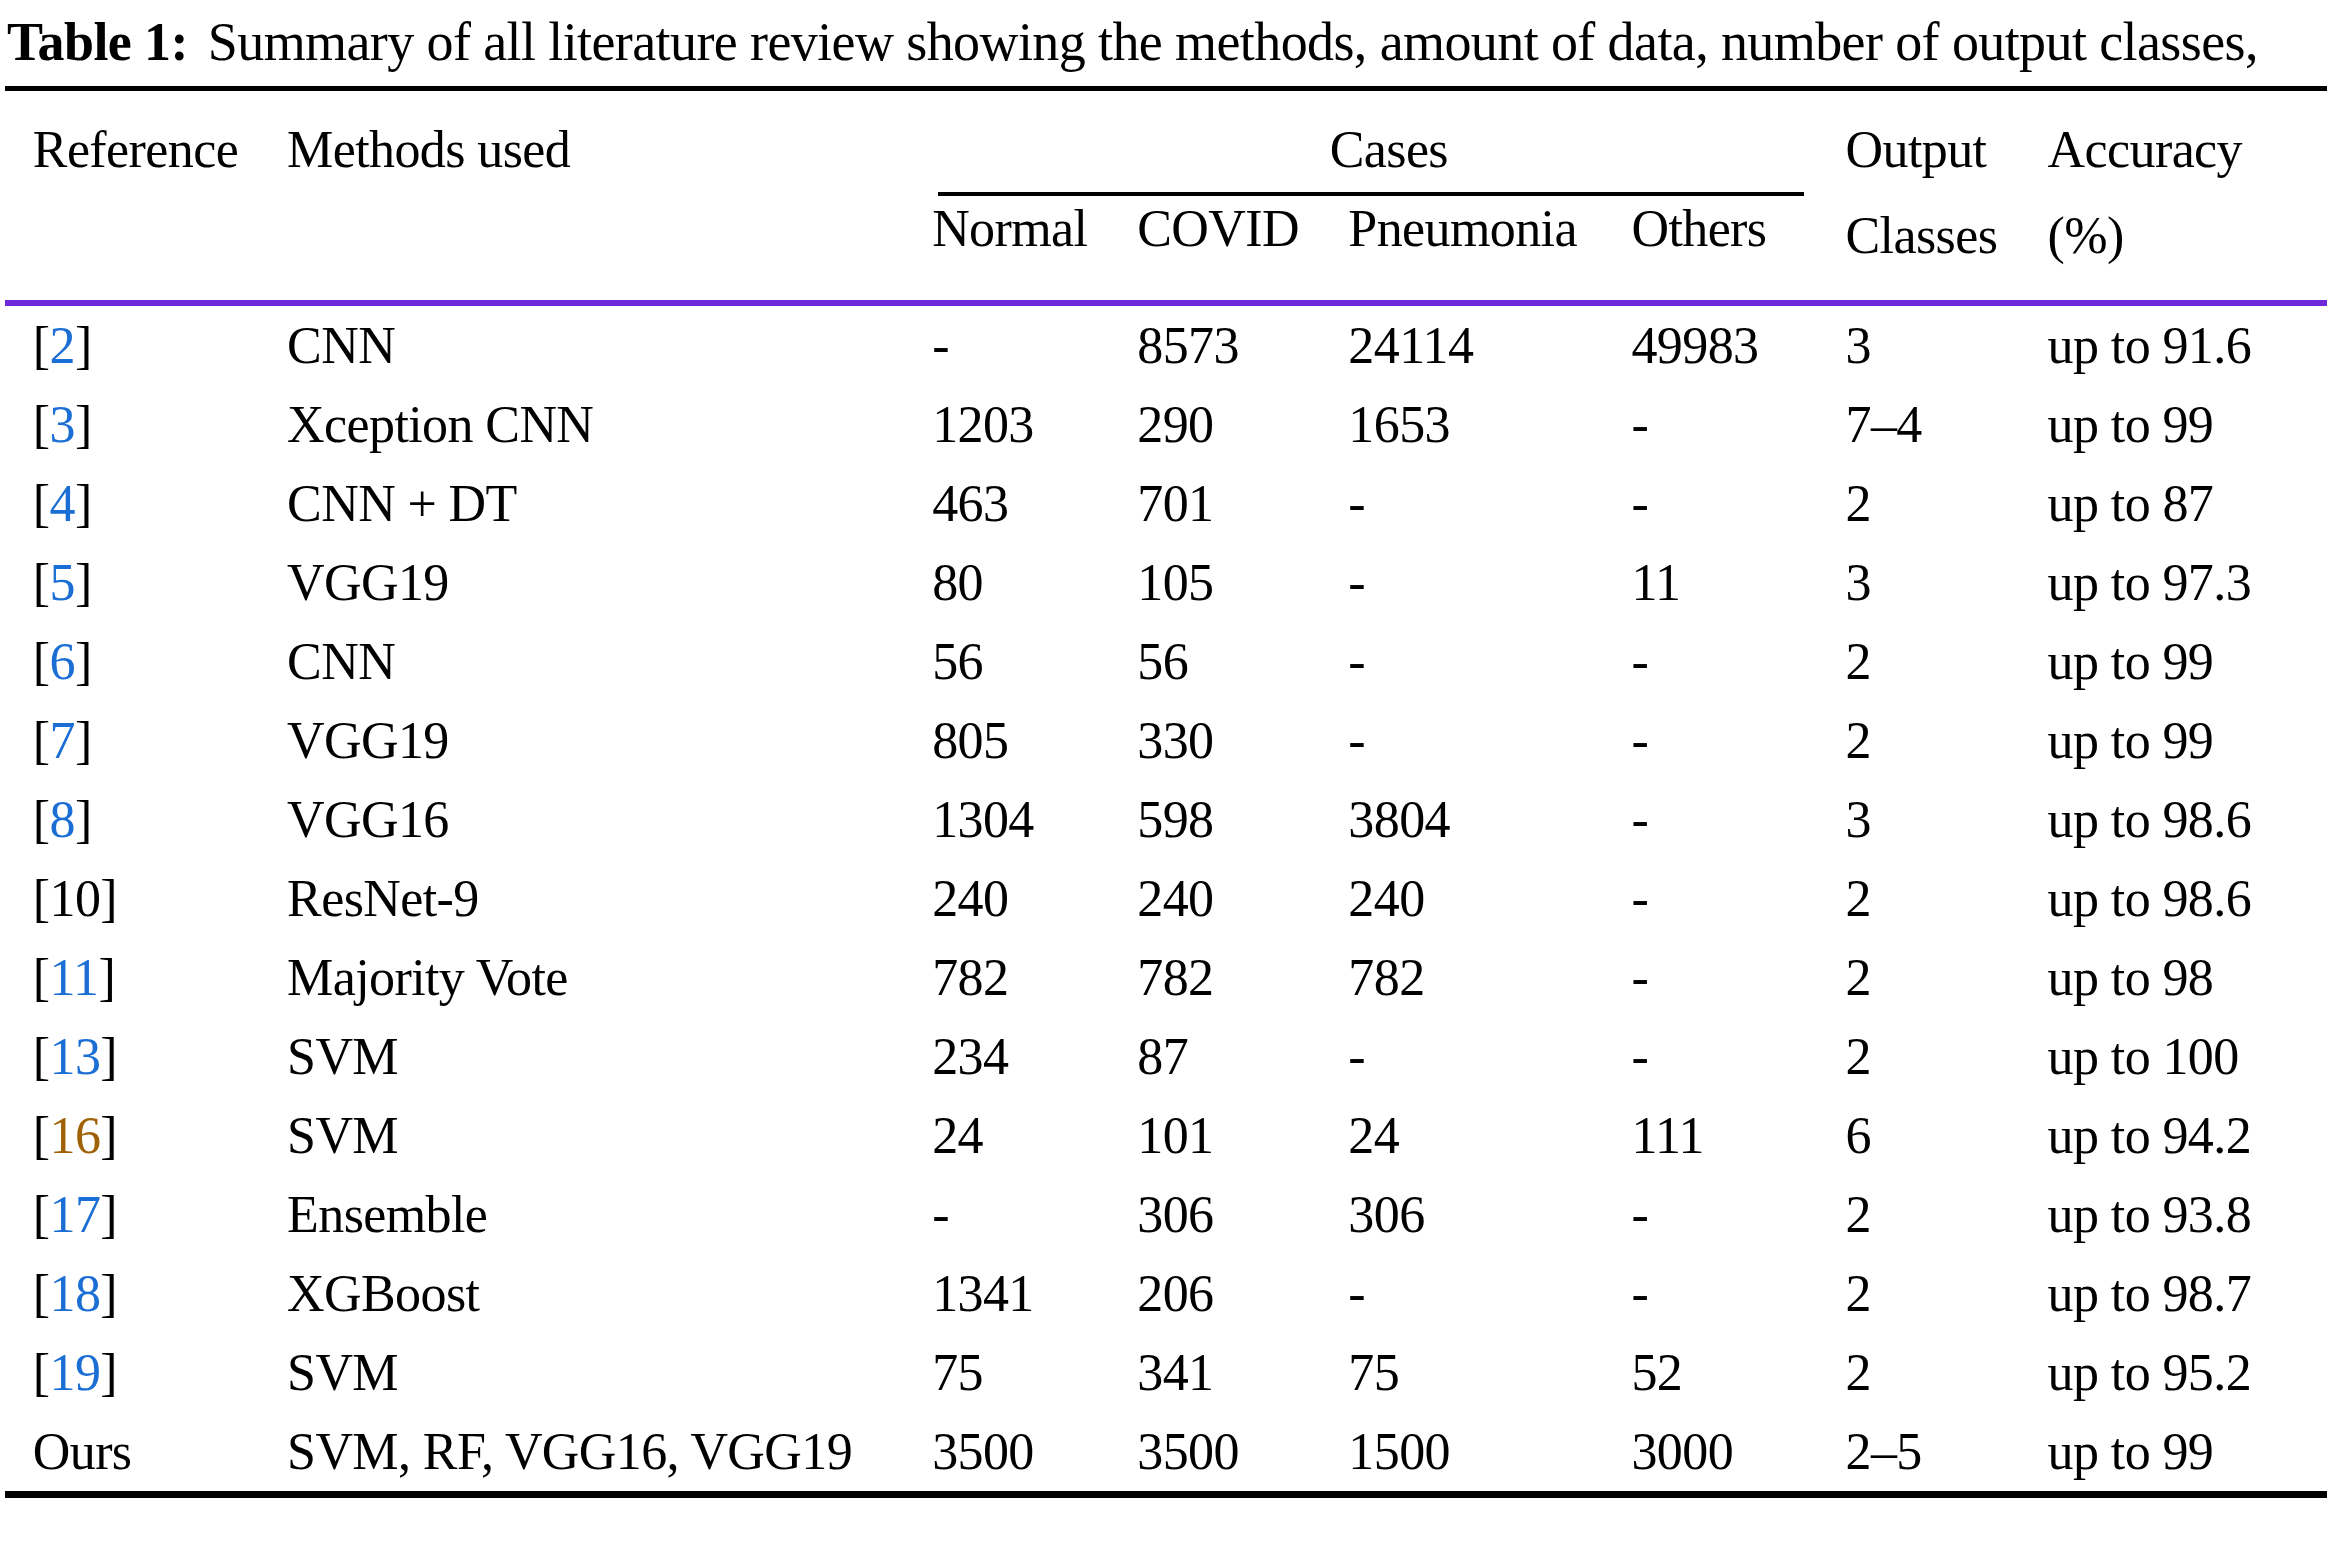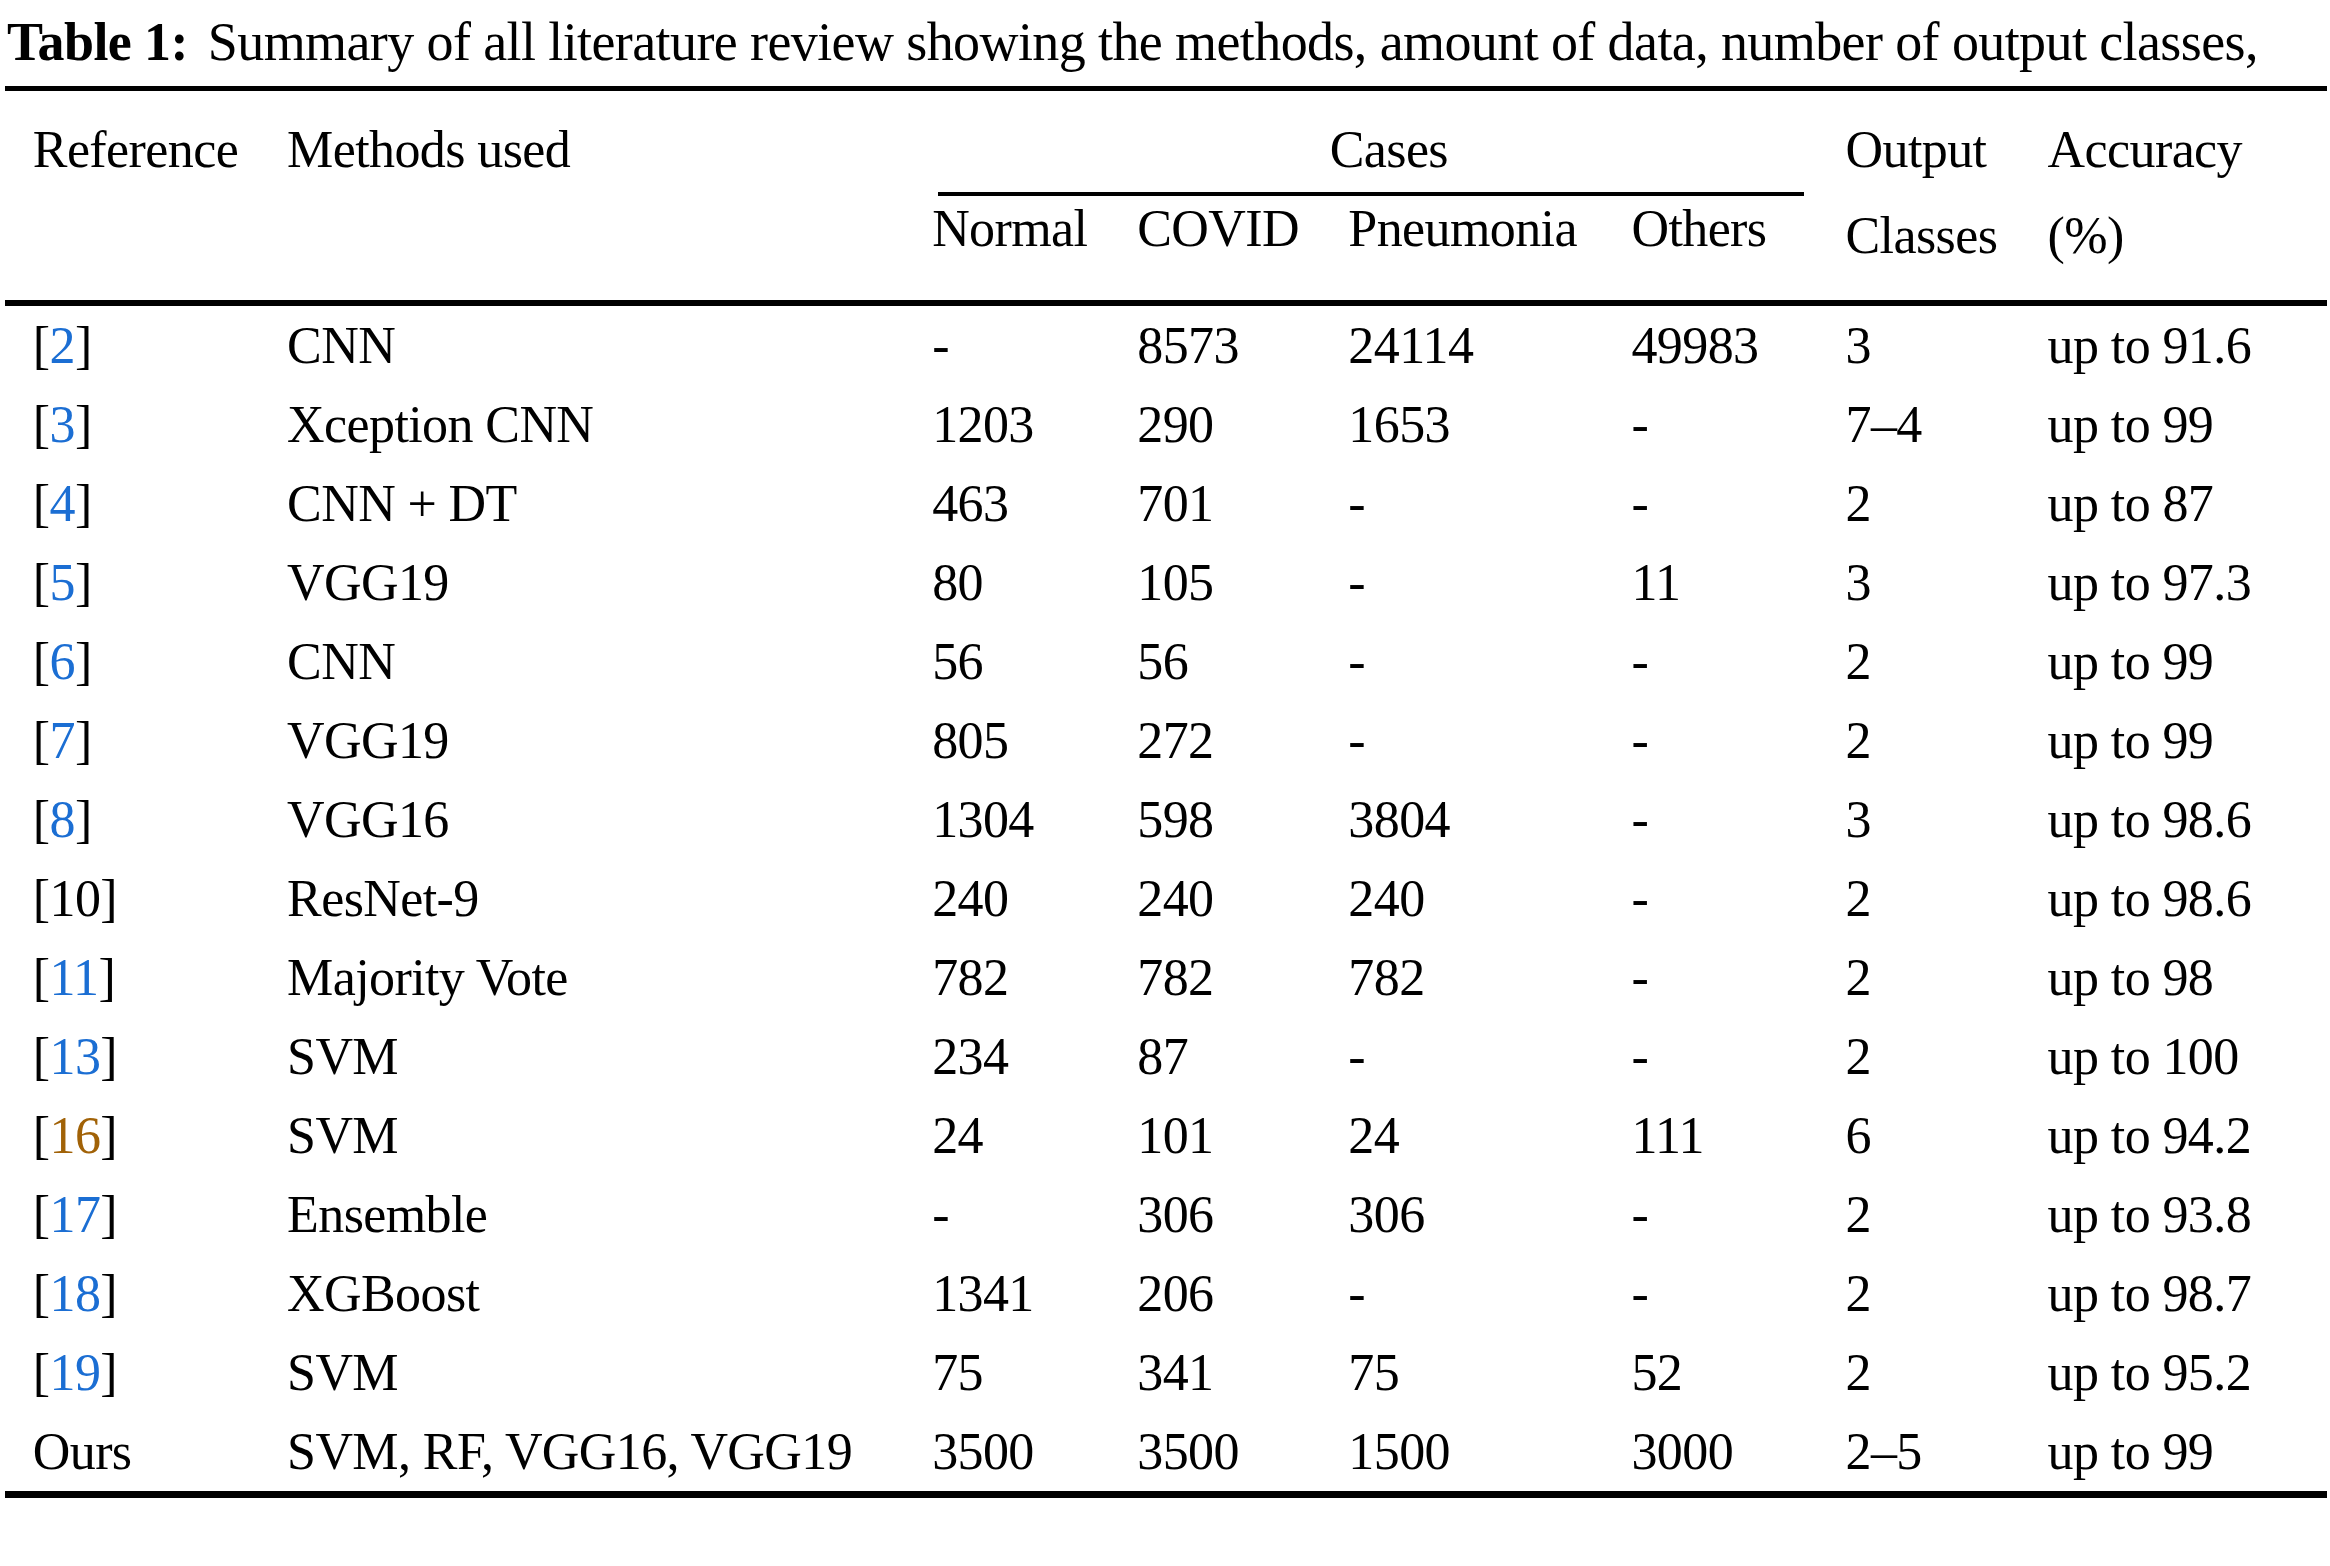--- a/index.html
+++ b/index.html
@@ -36,21 +36,21 @@
     border-collapse: collapse;
     table-layout: fixed;
     width: 2322px;
     margin-left: 4.8px;
     margin-top: 9.5px;
     border-top: 5.4px solid #000;
     border-bottom: 7.1px solid #000;
     font-size: 52px;
     letter-spacing: -0.6px;
   }
-  thead { border-bottom: 6px solid #000000; }
+  thead { border-bottom: 6px solid #6d28d9; }
   th {
     font-weight: normal;
     text-align: left;
     vertical-align: top;
     padding: 0;
   }
   tr.h1 th { height: 89px; padding-top: 16.7px; line-height: 86px; }
   tr.h2 th { height: 104px; padding-top: 0; line-height: 65px; }
   th.ref-head { padding-left: 28px; }
   th.methods-head { padding-left: 4.2px; }
@@ -170,21 +170,21 @@
     <td>56</td>
     <td>-</td>
     <td>-</td>
     <td>2</td>
     <td>up to 99</td>
   </tr>
         <tr>
     <td class="ref-cell"><span class="bracket br-open">[</span><a class="ref-link" style="color: rgb(27, 110, 211);">7</a><span class="bracket br-close">]</span></td>
     <td class="methods-cell">VGG19</td>
     <td>805</td>
-    <td>272</td>
+    <td>330</td>
     <td>-</td>
     <td>-</td>
     <td>2</td>
     <td>up to 99</td>
   </tr>
         <tr>
     <td class="ref-cell"><span class="bracket br-open">[</span><a class="ref-link" style="color: rgb(27, 110, 211);">8</a><span class="bracket br-close">]</span></td>
     <td class="methods-cell">VGG16</td>
     <td>1304</td>
     <td>598</td>

